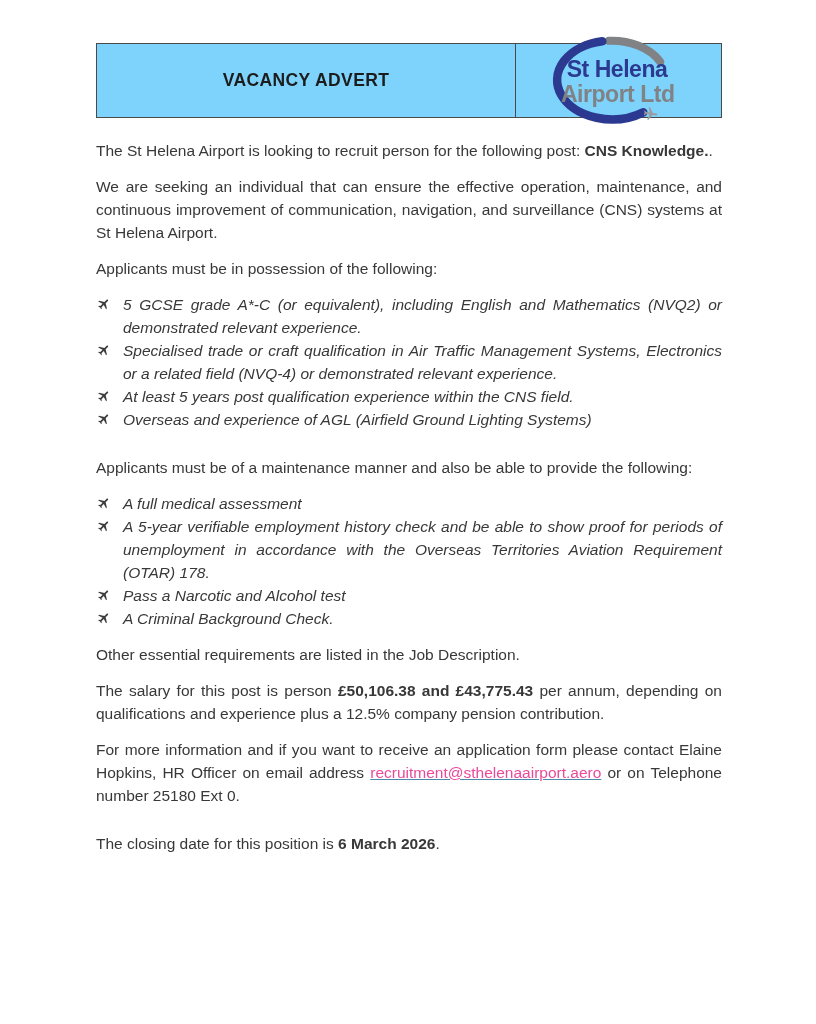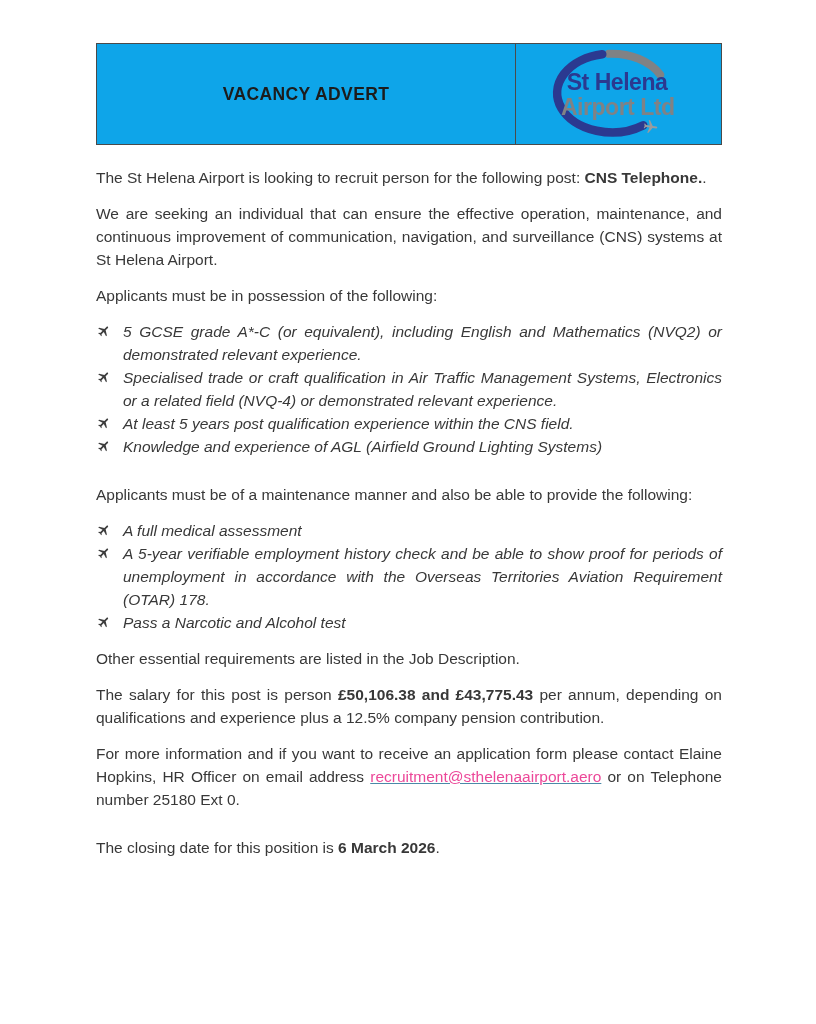--- a/index.html
+++ b/index.html
@@ -20,23 +20,23 @@
     left: 96px; top: 43px;
     width: 626px;
     color: #383838;
     font-size: 15.5px;
     line-height: 23px;
   }
   
   .header-table {
     display: flex;
     border: 1.6px solid #4a4a4a;
-    height: 102px;
+    height: 75px;
     margin-bottom: 21px;
-    background: #0ea5e9;
+    background: #7dd3fc;
   }
   .cell-title {
     width: 419px;
     border-right: 1.6px solid #4a4a4a;
     display: flex; align-items: center; justify-content: center;
   }
   .doc-title {
     font-weight: bold;
     font-size: 17.5px;
     letter-spacing: 0.4px;
@@ -100,21 +100,21 @@
           <text class="logo-text" x="33" y="46" font-size="24" fill="#2b3990">St Helena</text>
           <text class="logo-text" x="27" y="72" font-size="24" fill="#808285">Airport Ltd</text>
 
           <g transform="translate(112 76) scale(0.7)">
             <path transform="rotate(97 12 12)" fill="#9a9c9e" d="M21 16v-2l-8-5V3.5c0-.83-.67-1.5-1.5-1.5S10 2.67 10 3.5V9l-8 5v2l8-2.5V19l-2 1.5V22l3.5-1 3.5 1v-1.5L13 19v-5.5l8 2.5z"></path>
           </g>
         </svg>
       </div>
     </div>
 
-    <p><span>The St Helena Airport is looking to recruit person for the following post: </span><span class="bold">CNS Telephone.</span><span>.</span></p>
+    <p><span>The St Helena Airport is looking to recruit person for the following post: </span><span class="bold">CNS Knowledge.</span><span>.</span></p>
 
     <p>We are seeking an individual that can ensure the effective operation, maintenance, and continuous improvement of communication, navigation, and surveillance (CNS) systems at St Helena Airport.</p>
 
     <p>Applicants must be in possession of the following:</p>
     <ul class="checklist">
       <li>
         <span class="plane-bullet">
             <svg width="14" height="14" viewBox="0 0 24 24">
               <path transform="rotate(45 12 12)" fill="#3d3d3d" d="M21 16v-2l-8-5V3.5c0-.83-.67-1.5-1.5-1.5S10 2.67 10 3.5V9l-8 5v2l8-2.5V19l-2 1.5V22l3.5-1 3.5 1v-1.5L13 19v-5.5l8 2.5z"></path>
             </svg>
@@ -136,21 +136,21 @@
             </svg>
           </span>
         <span>At least 5 years post qualification experience within the CNS field.</span>
       </li>
       <li>
         <span class="plane-bullet">
             <svg width="14" height="14" viewBox="0 0 24 24">
               <path transform="rotate(45 12 12)" fill="#3d3d3d" d="M21 16v-2l-8-5V3.5c0-.83-.67-1.5-1.5-1.5S10 2.67 10 3.5V9l-8 5v2l8-2.5V19l-2 1.5V22l3.5-1 3.5 1v-1.5L13 19v-5.5l8 2.5z"></path>
             </svg>
           </span>
-        <span>Knowledge and experience of AGL (Airfield Ground Lighting Systems)</span>
+        <span>Overseas and experience of AGL (Airfield Ground Lighting Systems)</span>
       </li>
     </ul>
 
     <p class="gap-lg">Applicants must be of a maintenance manner and also be able to provide the following:</p>
     <ul class="checklist">
       <li>
         <span class="plane-bullet">
             <svg width="14" height="14" viewBox="0 0 24 24">
               <path transform="rotate(45 12 12)" fill="#3d3d3d" d="M21 16v-2l-8-5V3.5c0-.83-.67-1.5-1.5-1.5S10 2.67 10 3.5V9l-8 5v2l8-2.5V19l-2 1.5V22l3.5-1 3.5 1v-1.5L13 19v-5.5l8 2.5z"></path>
             </svg>
@@ -166,20 +166,28 @@
         <span>A 5-year verifiable employment history check and be able to show proof for periods of unemployment in accordance with the Overseas Territories Aviation Requirement (OTAR) 178.</span>
       </li>
       <li>
         <span class="plane-bullet">
             <svg width="14" height="14" viewBox="0 0 24 24">
               <path transform="rotate(45 12 12)" fill="#3d3d3d" d="M21 16v-2l-8-5V3.5c0-.83-.67-1.5-1.5-1.5S10 2.67 10 3.5V9l-8 5v2l8-2.5V19l-2 1.5V22l3.5-1 3.5 1v-1.5L13 19v-5.5l8 2.5z"></path>
             </svg>
           </span>
         <span>Pass a Narcotic and Alcohol test</span>
       </li>
+      <li>
+        <span class="plane-bullet">
+            <svg width="14" height="14" viewBox="0 0 24 24">
+              <path transform="rotate(45 12 12)" fill="#3d3d3d" d="M21 16v-2l-8-5V3.5c0-.83-.67-1.5-1.5-1.5S10 2.67 10 3.5V9l-8 5v2l8-2.5V19l-2 1.5V22l3.5-1 3.5 1v-1.5L13 19v-5.5l8 2.5z"></path>
+            </svg>
+          </span>
+        <span>A Criminal Background Check.</span>
+      </li>
     </ul>
 
     <p class="gap-md">Other essential requirements are listed in the Job Description.</p>
 
     <p><span>The salary for this post is person </span><span class="bold">£50,106.38 and £43,775.43</span><span> per annum, depending on qualifications and experience plus a 12.5% company pension contribution.</span></p>
 
     <p class="gap-md"><span>For more information and if you want to receive an application form please contact Elaine Hopkins, HR Officer on email address </span><a href="#" class="email-link">recruitment@sthelenaairport.aero</a><span> or on Telephone number 25180 Ext 0.</span></p>
 
     <p class="gap-lg"><span>The closing date for this position is </span><span class="bold">6 March 2026</span><span>.</span></p>
 

